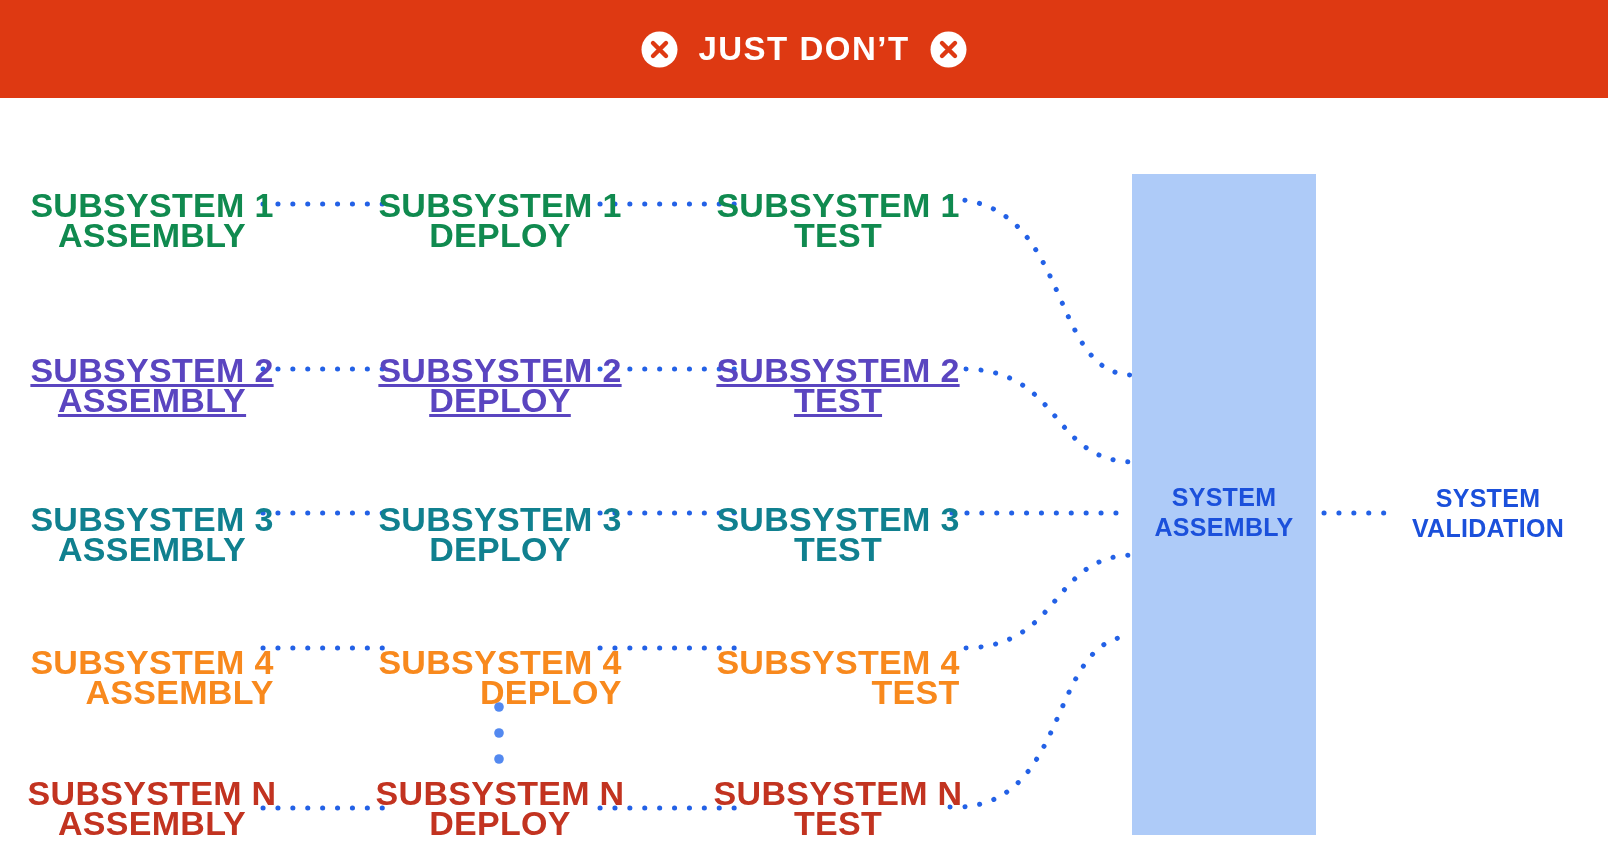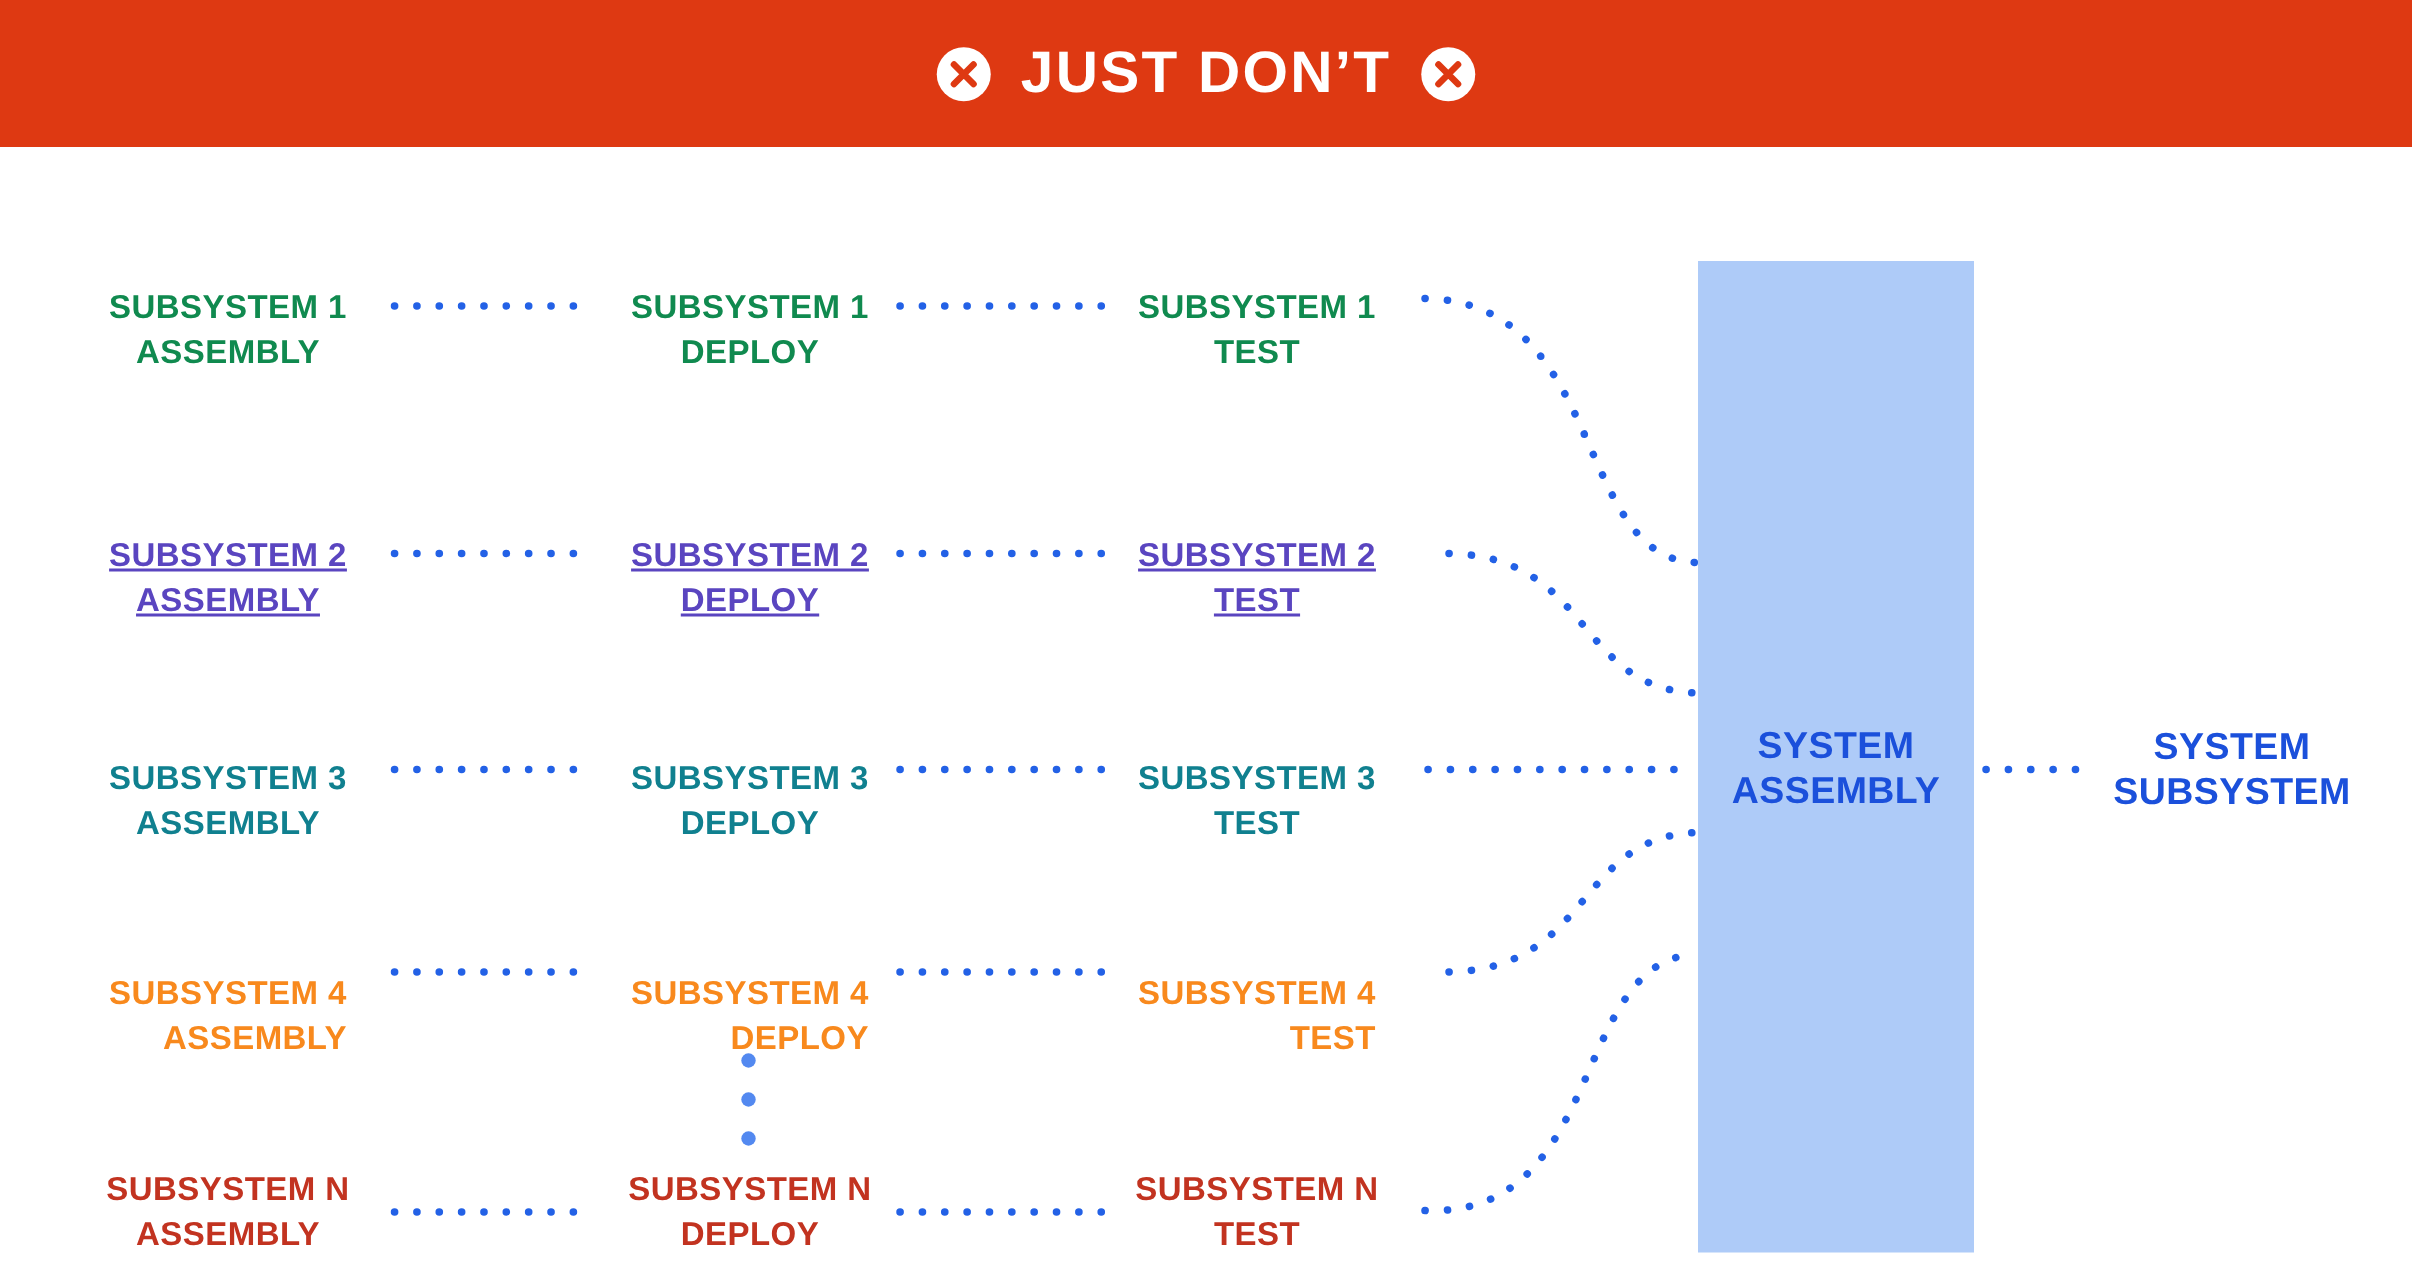--- a/index.html
+++ b/index.html
@@ -9,36 +9,36 @@
     position:relative; width:1608px; height:846px;
     background:#ffffff; overflow:hidden;
   }
   
   .banner {
     position:absolute; left:0; top:0; width:1608px; height:98px;
     background:#DE3912; display:flex; align-items:center; justify-content:center;
     gap:20px;
   }
   .banner-title {
-    color:#ffffff; font-size:39px; font-weight:700; letter-spacing:1.5px;
+    color:#ffffff; font-size:33px; font-weight:700; letter-spacing:1.5px;
   }
   .x-badge { width:37px; height:37px; display:block; }
   
   .wires {
     position:absolute; left:0; top:0; width:1608px; height:846px;
   }
   .dotline {
     fill:none; stroke:#2361E6; stroke-width:5;
     stroke-linecap:round; stroke-dasharray:0.1 14.8;
   }
   .ellipsis-dot { fill:#5389F0; }
   
   .cell {
     position:absolute; transform:translateX(-50%);
-    text-align:center; font-size:22px; font-weight:700;
+    text-align:center; font-size:34px; font-weight:700;
     line-height:30px; letter-spacing:0.3px; white-space:nowrap;
   }
   .c1 { left:152px; } .c2 { left:500px; } .c3 { left:838px; }
   .r1 { top:190px; } .r2 { top:355px;text-decoration:underline; } .r3 { top:504px; }
   .r4 { top:647px;text-align:right; } .r5 { top:778px; }
   
   .sys-box {
     position:absolute; left:1132px; top:174px; width:184px; height:661px;
     background:#AECBF8; display:flex; flex-direction:column;
     align-items:center; justify-content:center; padding-top:14px;
@@ -169,16 +169,16 @@
     <div>TEST</div>
   </div>
 
   <div class="sys-box">
     <div>SYSTEM</div>
     <div>ASSEMBLY</div>
   </div>
 
   <div class="sys-validation">
     <div>SYSTEM</div>
-    <div>SUBSYSTEM</div>
+    <div>VALIDATION</div>
   </div>
 
 </div>
 
 </body></html>

